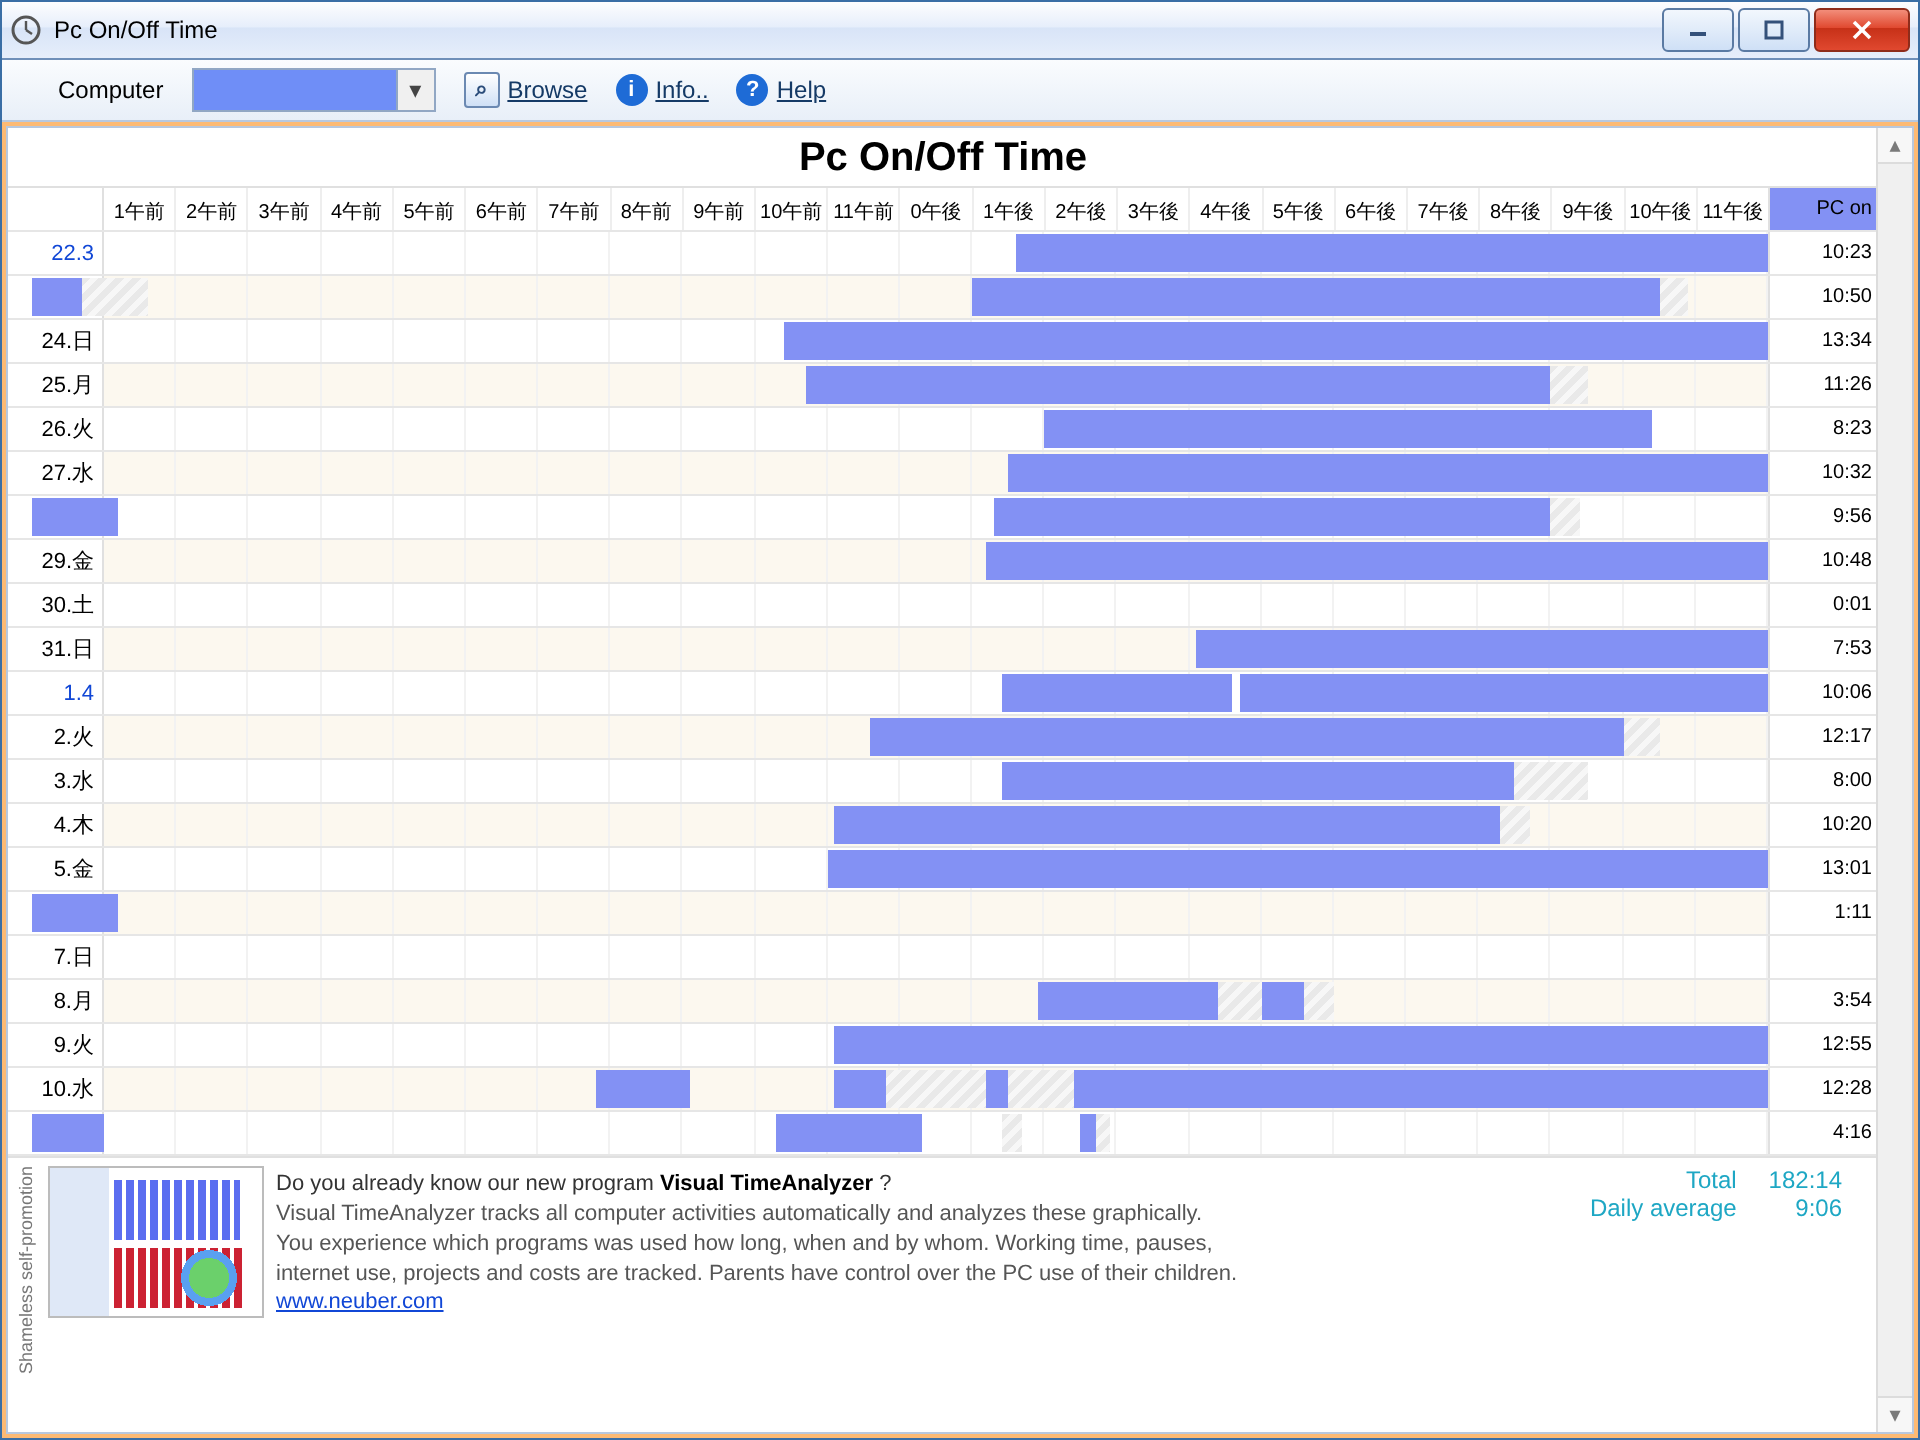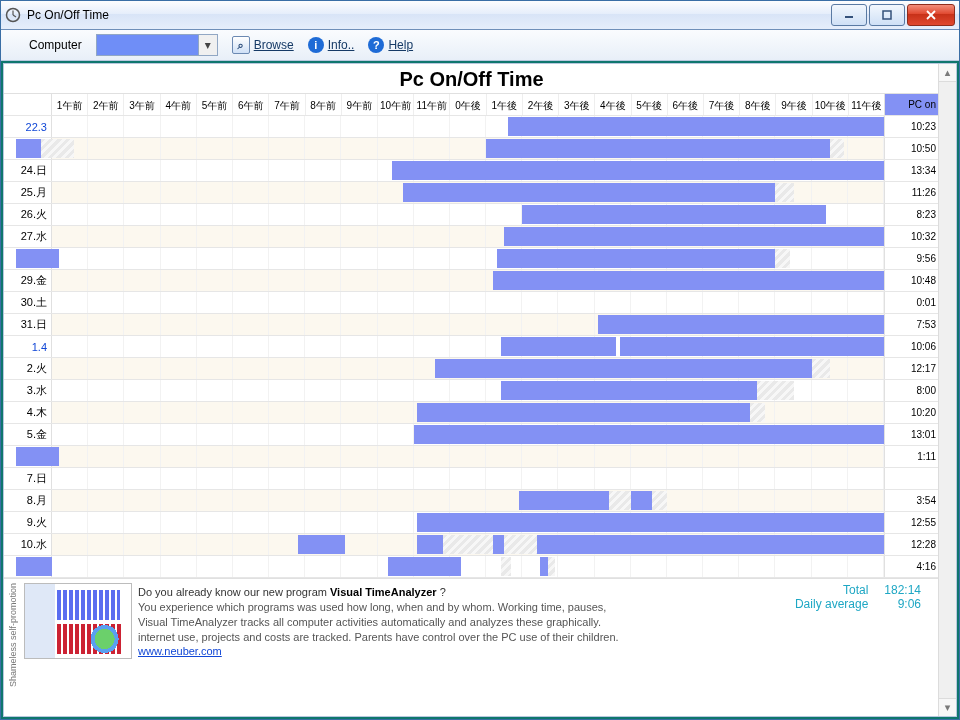--- a/index.html
+++ b/index.html
@@ -1,16 +1,16 @@
 <!DOCTYPE html>
 <html><head>
 <meta charset="utf-8">
 <style>
   html,body{margin:0;padding:0;font-family:"Segoe UI",Tahoma,sans-serif;font-size:11px;color:#000;background:#fff;}
-  .window{width:960px;height:720px;margin:0 auto;background:#0f766e;border:1px solid #3a6ea5;box-sizing:border-box;display:flex;flex-direction:column;}
+  .window{width:960px;height:720px;margin:0 auto;background:#fdba74;border:1px solid #3a6ea5;box-sizing:border-box;display:flex;flex-direction:column;}
   
   .titlebar{height:28px;background:linear-gradient(to bottom,#fdfdfe,#e6eefb 45%,#d8e4f7 46%,#e6eefb);display:flex;align-items:center;padding:0 4px;border-bottom:1px solid #6f8fb9;}
   .titlebar .appicon{width:16px;height:16px;margin-right:6px;display:flex;align-items:center;justify-content:center;}
   .titlebar .title{flex:1;font-size:12px;color:#000;}
   .winbtns{display:flex;gap:0;}
   .winbtn{width:34px;height:20px;border:1px solid #5a7aa3;background:linear-gradient(to bottom,#f2f7fd,#cfe0f6);display:flex;align-items:center;justify-content:center;font-size:11px;border-radius:3px;margin-left:2px;}
   .winbtn.close{width:46px;background:linear-gradient(to bottom,#f28d7a,#e0482f 45%,#c73118 46%,#e0482f);border-color:#8e2c1b;color:#fff;}
   
   .toolbar{height:30px;background:linear-gradient(to bottom,#fafcfe,#e8eff8);border-bottom:1px solid #b8c8de;display:flex;align-items:center;padding:0 8px;gap:14px;font-size:12px;color:#153a66;}
   .toolbar .lbl{color:#000;margin-left:20px;}
@@ -840,22 +840,22 @@
             </div>
             <div class="pcon">4:16</div>
           </div>
         </div>
 
       <div class="footer">
         <div class="vert">Shameless self-promotion</div>
         <div class="thumb"></div>
         <div class="promo">
           <div class="hdr"><span>Do you already know our new program </span><b>Visual TimeAnalyzer</b><span> ?</span></div>
+          <div>Visual TimeAnalyzer tracks all computer activities automatically and analyzes these graphically.</div>
           <div>You experience which programs was used how long, when and by whom. Working time, pauses,</div>
-          <div>Visual TimeAnalyzer tracks all computer activities automatically and analyzes these graphically.</div>
           <div>internet use, projects and costs are tracked. Parents have control over the PC use of their children.</div>
           <a href="#">www.neuber.com</a>
         </div>
         <div class="totals">
           <div class="t1"><span>Total</span> &nbsp;<span class="v">182:14</span></div>
           <div class="t1"><span>Daily average</span> &nbsp;<span class="v">9:06</span></div>
         </div>
       </div>
     </div>
   </div>

